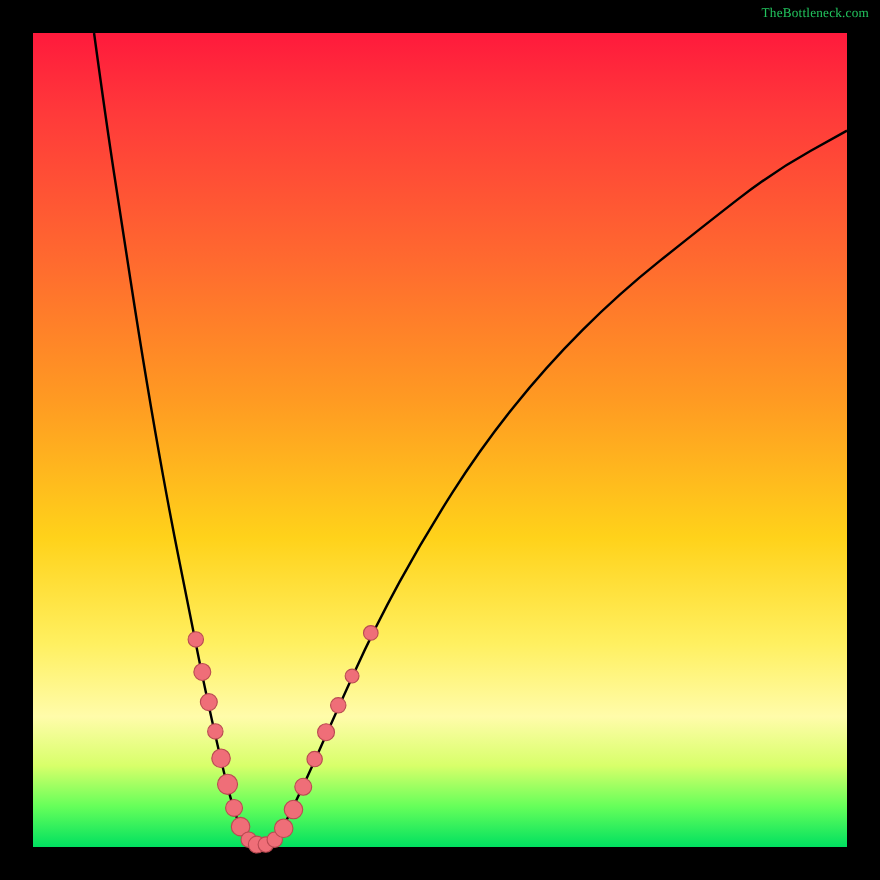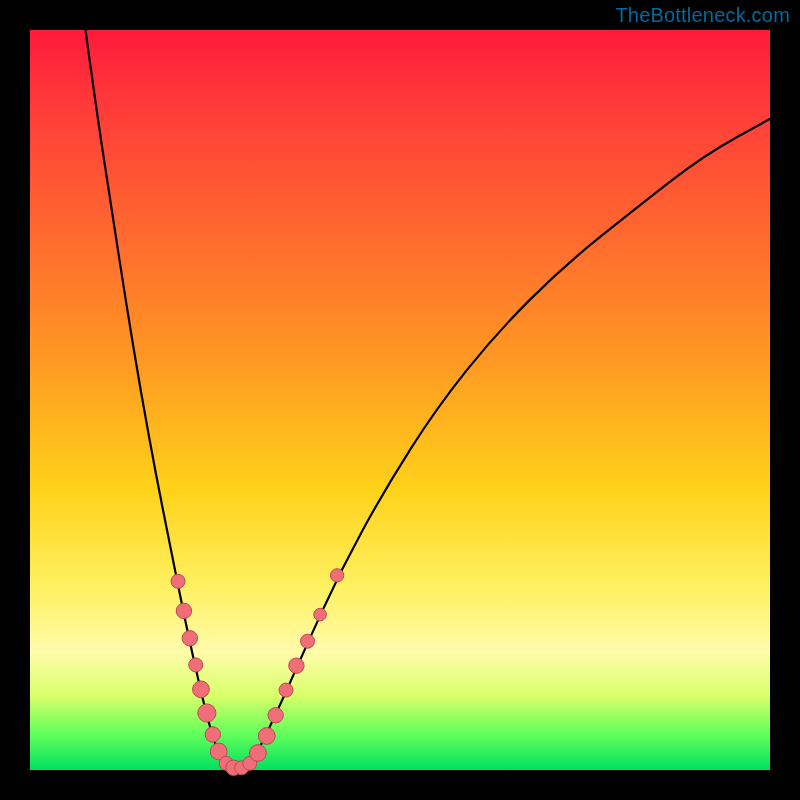--- a/index.html
+++ b/index.html
@@ -35,24 +35,25 @@
       #fffcaa 84%,
       #d8ff6a 90%,
       #66ff5a 95%,
       #00e060 100%
     );
   }
   .watermark {
     position: absolute;
     top: 4px;
     right: 10px;
-    color: #0369a1;
-    font-size: 20px;
+    color: #22c55e;
+    font-size: 12px;
     letter-spacing: 0.2px;
     user-select: none;
+    font-family: Liberation Serif, serif;
   }
   svg.overlay {
     position: absolute;
     left: 0;
     top: 0;
     width: 740px;
     height: 740px;
     overflow: visible;
   }
   .curve {

